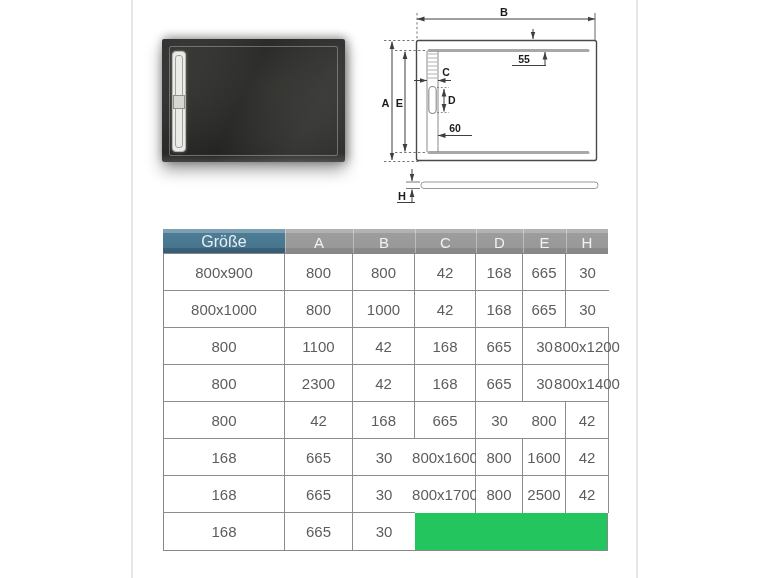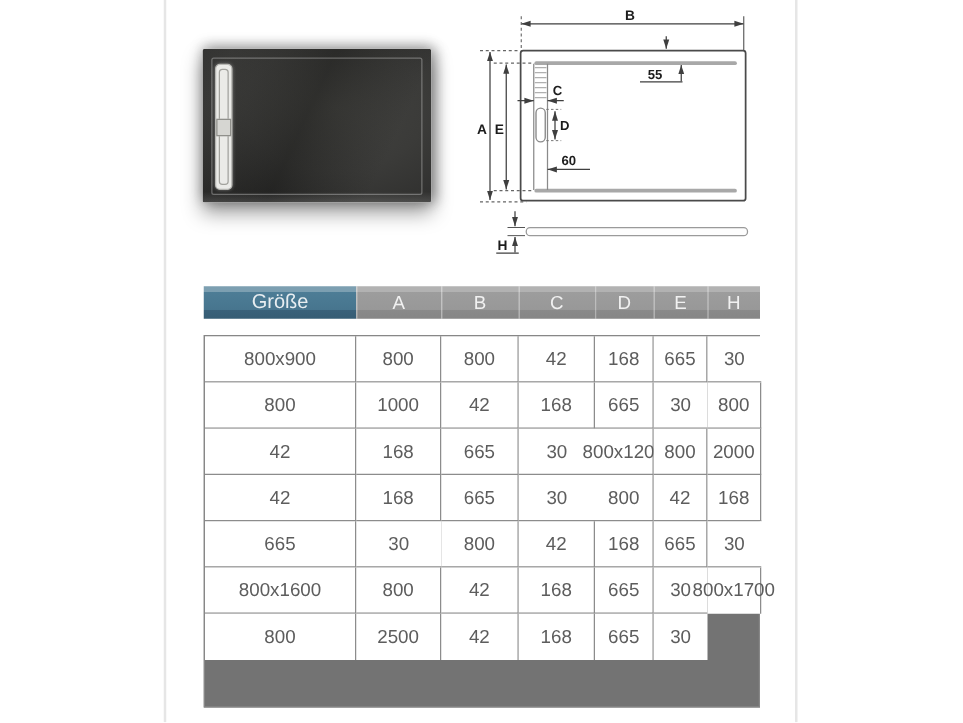--- a/index.html
+++ b/index.html
@@ -57,25 +57,25 @@
     font-size:15px;color:#f1f1f1;
     background:linear-gradient(180deg,#b2b2b2 0%,#b2b2b2 17%,#9d9d9d 17%,#989898 72%,#8a8a8a 72%,#868686 100%);
   }
   .hcell + .hcell{box-shadow:inset 1px 0 0 rgba(255,255,255,0.35);}
   .hcell.size{
     color:#e8eef1;font-size:16px;
     background:linear-gradient(180deg,#7c9fb1 0%,#7c9fb1 17%,#4d7d96 17%,#47758e 72%,#3a617a 72%,#365c74 100%);
     box-shadow:none;
   }
   .tbl-body{
-    position:absolute;left:163px;top:268px;width:445px;height:298px;
+    position:absolute;left:163px;top:253px;width:445px;height:298px;
     display:grid;box-sizing:border-box;
     grid-template-columns:121px 68px 62px 61px 47px 43px 43px;
     grid-template-rows:repeat(8, 1fr);
-    border:1px solid #878787;background:#737373;
+    border:1px solid #878787;background:#22c55e;
   }
   .bcell{
     display:flex;align-items:center;justify-content:center;
     font-size:15px;color:#5d5d5d;
     border-right:1px solid #8c8c8c;border-bottom:1px solid #8c8c8c;
     background:#fff;
   }
   .bcell.last-col{border-right:none;}
   .bcell.last-row{border-bottom:none;text-align:right;}
 </style>
@@ -174,55 +174,59 @@
   <div class="tbl-body">
 
     <div class="bcell">800x900</div>
     <div class="bcell">800</div>
     <div class="bcell">800</div>
     <div class="bcell">42</div>
     <div class="bcell">168</div>
     <div class="bcell">665</div>
     <div class="bcell last-col">30</div>
 
+    <div class="bcell">800x1000</div>
     <div class="bcell">800</div>
     <div class="bcell">1000</div>
     <div class="bcell">42</div>
     <div class="bcell">168</div>
     <div class="bcell">665</div>
     <div class="bcell last-col">30</div>
 
     <div class="bcell">800</div>
+    <div class="bcell">1100</div>
     <div class="bcell">42</div>
     <div class="bcell">168</div>
     <div class="bcell">665</div>
     <div class="bcell last-col">30</div>
 
     <div class="bcell">800x1200</div>
     <div class="bcell">800</div>
-    <div class="bcell">2000</div>
-    <div class="bcell">42</div>
-    <div class="bcell">168</div>
-    <div class="bcell">665</div>
-    <div class="bcell last-col">30</div>
-
+    <div class="bcell">2300</div>
+    <div class="bcell">42</div>
+    <div class="bcell">168</div>
+    <div class="bcell">665</div>
+    <div class="bcell last-col">30</div>
+
+    <div class="bcell">800x1400</div>
     <div class="bcell">800</div>
     <div class="bcell">42</div>
     <div class="bcell">168</div>
     <div class="bcell">665</div>
     <div class="bcell last-col">30</div>
 
     <div class="bcell">800</div>
     <div class="bcell">42</div>
     <div class="bcell">168</div>
     <div class="bcell">665</div>
     <div class="bcell last-col">30</div>
 
     <div class="bcell">800x1600</div>
     <div class="bcell">800</div>
+    <div class="bcell">1600</div>
     <div class="bcell">42</div>
     <div class="bcell">168</div>
     <div class="bcell">665</div>
     <div class="bcell last-col">30</div>
 
     <div class="bcell last-row">800x1700</div>
     <div class="bcell last-row">800</div>
     <div class="bcell last-row">2500</div>
     <div class="bcell last-row">42</div>
     <div class="bcell last-row">168</div>

